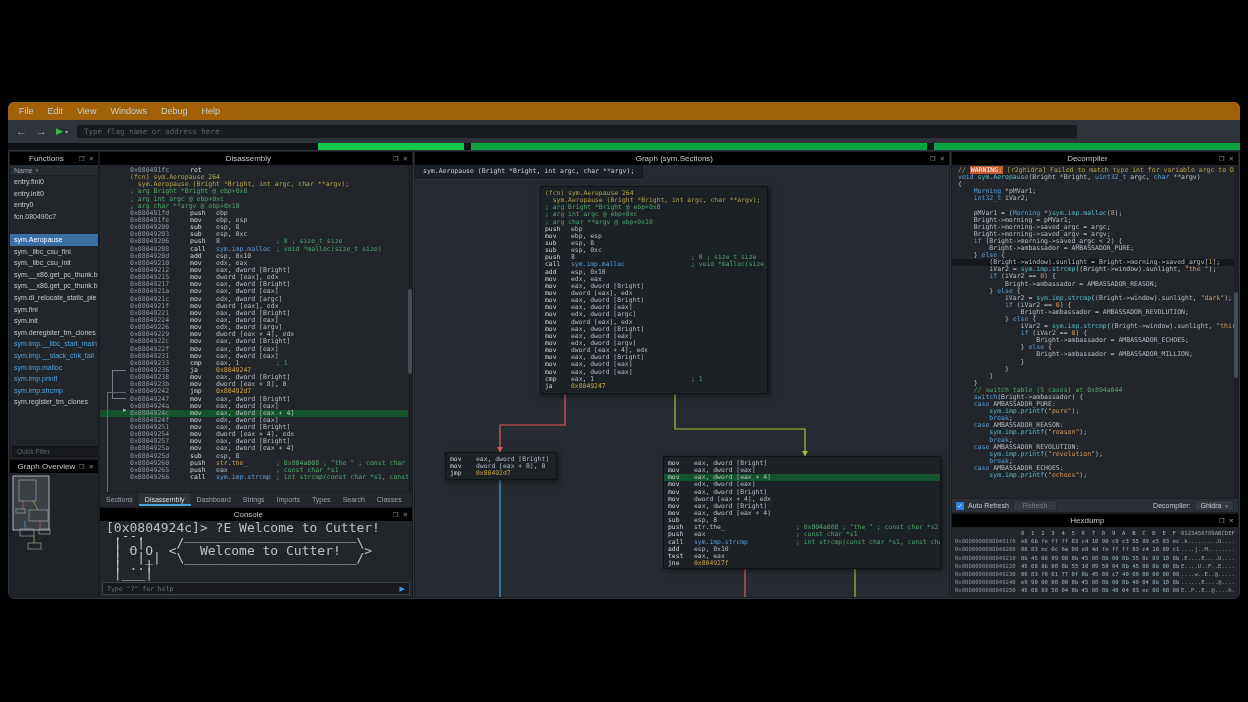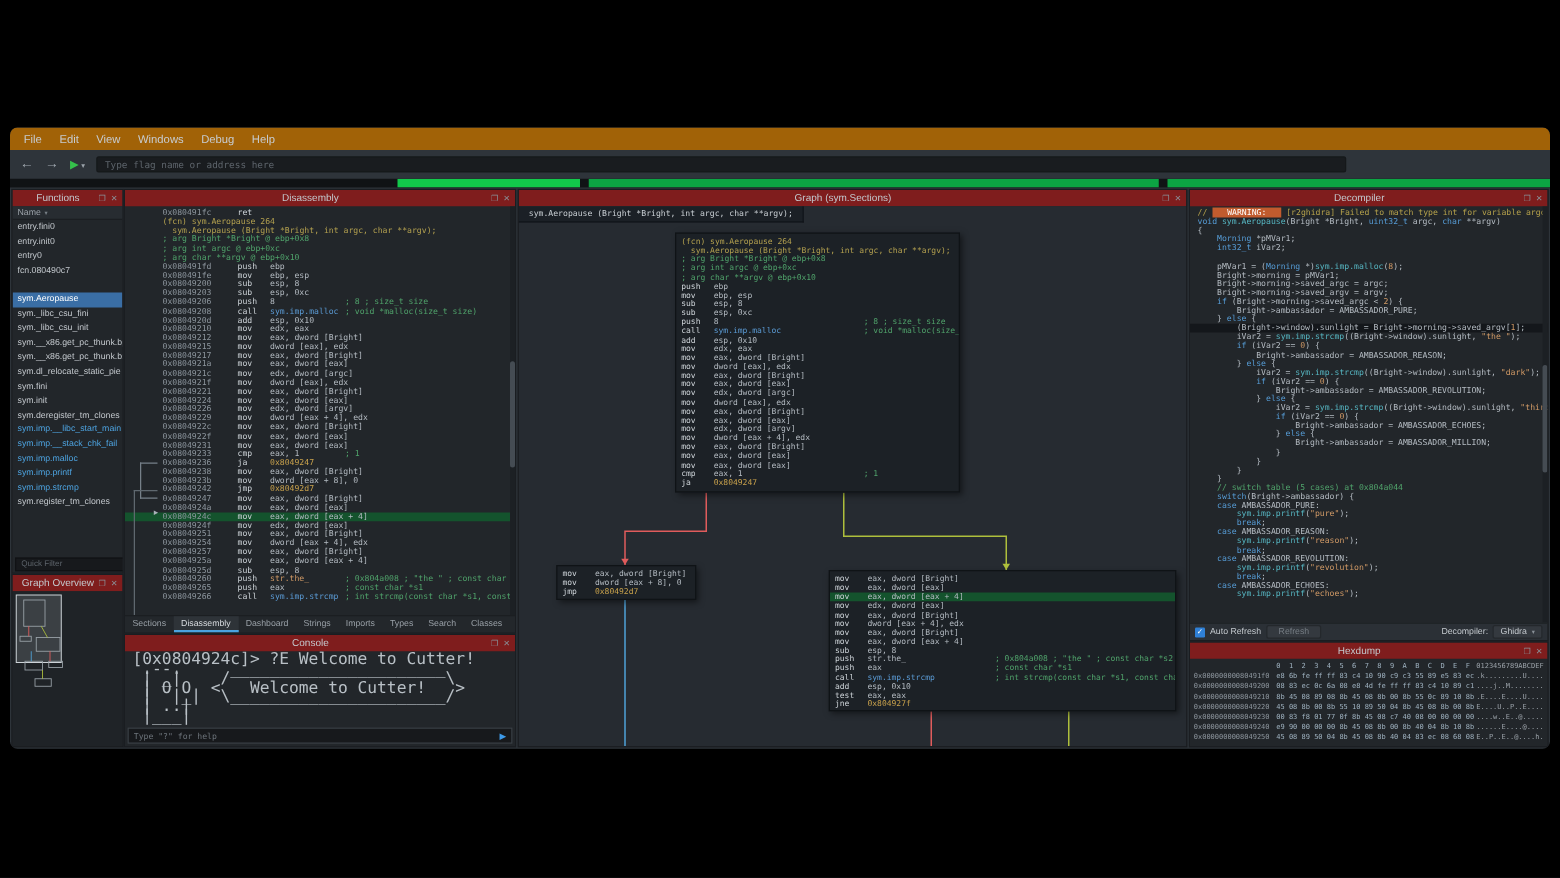--- a/index.html
+++ b/index.html
@@ -14,21 +14,21 @@
 .play{color:#35c04b;font-size:9px}
 .caret{color:#9aa2a9;font-size:6px;margin-left:2px}
 .omni{width:1000px;height:13px;background:#191c1f;border:1px solid #15181a;border-radius:2px;color:#bfc4c9;font-size:7.5px;padding:0 6px;font-family:"DejaVu Sans Mono",monospace;outline:none}
 .omni::placeholder{color:#5d646b}
 
 .seekbar{position:relative;height:7px;margin-top:1px;background:#101315;overflow:hidden}
 .seg{position:absolute;top:0;height:100%}
 
 .panels{position:absolute;left:0;top:50px;right:0;bottom:2px}
 .panel{position:absolute;background:#22262a;display:flex;flex-direction:column;overflow:hidden;box-shadow:0 0 0 1px #1a1d21}
-.phead{flex:0 0 13px;display:flex;align-items:center;background:#7f1d1d;color:#c3c8cd;font-size:8px;padding:0 4px}
+.phead{flex:0 0 13px;display:flex;align-items:center;background:#000000;color:#c3c8cd;font-size:8px;padding:0 4px}
 .ptitle{flex:1;text-align:center;white-space:nowrap;overflow:hidden}
 .ptitle.left{text-align:center}
 .picons{display:flex;gap:4px;color:#8a9198;font-size:6.5px}
 .p-functions{left:2px;top:0;width:88px;height:306px}
 .p-overview{left:2px;top:308px;width:88px;height:137px}
 .p-disasm{left:92px;top:0;width:312px;height:354px}
 .p-console{left:92px;top:356px;width:312px;height:89px}
 .p-graph{left:407px;top:0;width:534px;height:445px}
 .p-decomp{left:944px;top:0;width:286px;height:360px}
 .p-hex{left:944px;top:362px;width:286px;height:83px}
@@ -89,21 +89,21 @@
 
 .dcode .cline{white-space:pre;height:7.1px;line-height:7.1px;padding-left:6px;font-size:6.5px;font-family:"DejaVu Sans Mono",monospace;color:#b4bbc2}
 .cline.cmt{color:#50a36b}
 .cline.warn{color:#b5a14b}
 .cline.hl{background:#14171b}
 .dcode i{font-style:normal}
 i.str{color:#d19a66}
 i.kw{color:#569cd6}
 i.fn{color:#56b6c2}
 i.num{color:#d19a66}
-i.wb{background:#c15b2e;color:#fff;padding:0 12px}
+i.wb{background:#c15b2e;color:#fff;padding:0 1px}
 .dctrl{flex:0 0 14px;display:flex;align-items:center;gap:4px;background:#2b3036;border-top:1px solid #1c2023;padding:0 4px;font-size:7px;color:#c3c8cd}
 .cb{width:8px;height:8px;background:#2f80d6;border-radius:1px;color:#fff;font-size:6px;line-height:8px;text-align:center}
 .btn{padding:1px 9px;background:#34393f;border:1px solid #24282c;border-radius:2px;color:#767d84}
 .spacer{flex:1}
 .select{display:flex;align-items:center;gap:4px;padding:1px 5px;background:#34393f;border:1px solid #24282c;border-radius:2px;color:#c3c8cd}
 .select .car{font-size:5px;color:#8a9198}
 
 .hexbody{flex:1;overflow:hidden;font-family:"DejaVu Sans Mono",monospace;font-size:5.6px;line-height:8.2px;padding:2px 0 0 3px;color:#a9bac8}
 .hxrow{white-space:pre;height:8.2px;display:flex}
 .hxa{width:66px;color:#8d969e;flex:0 0 auto}

